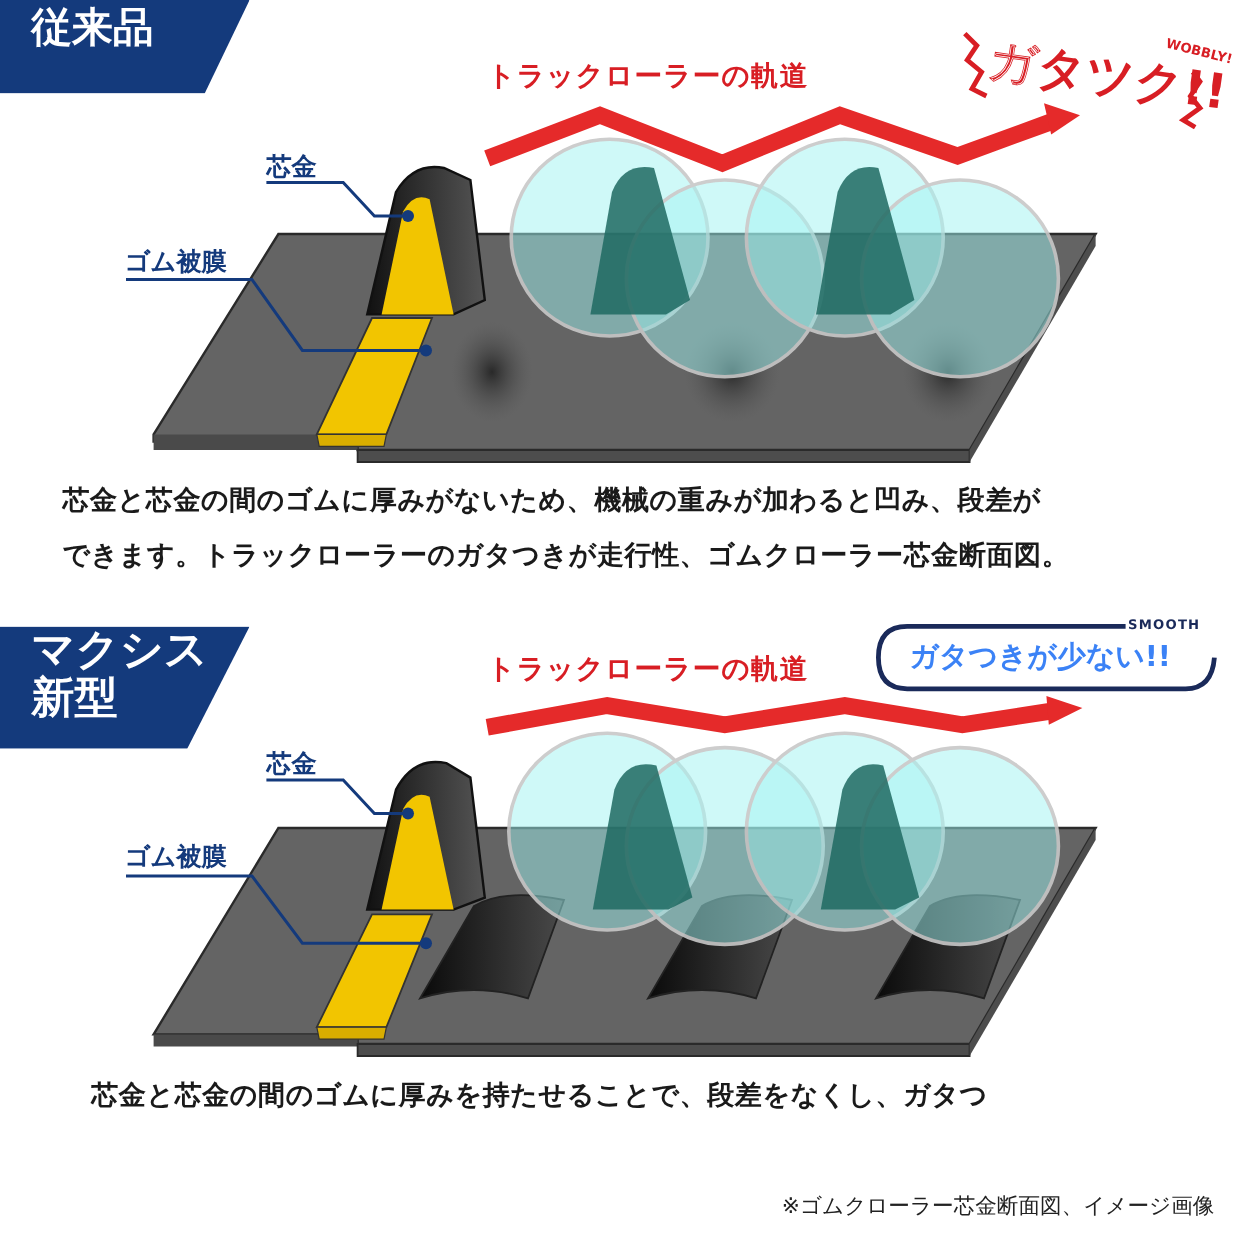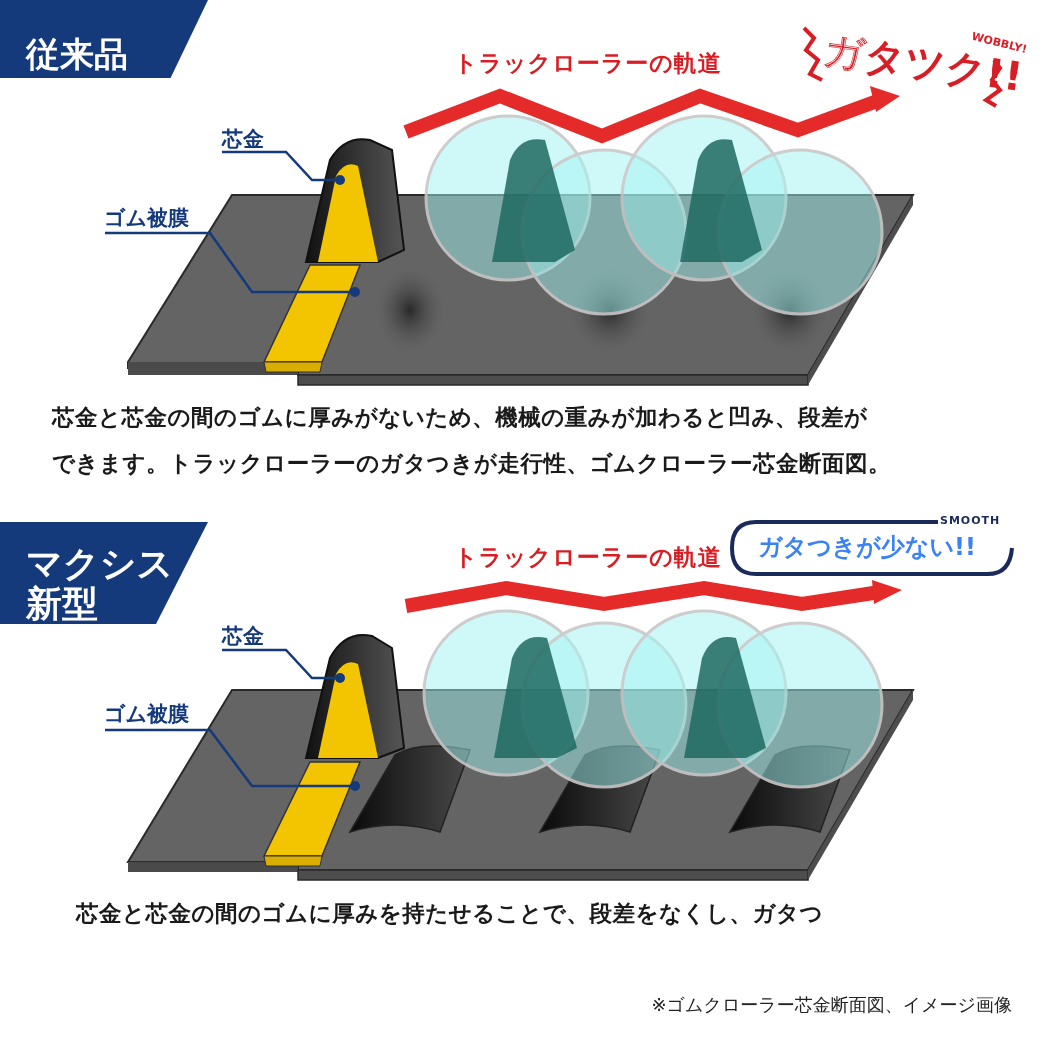--- a/index.html
+++ b/index.html
@@ -1,23 +1,23 @@
 <!DOCTYPE html>
 <html><head>
 <meta charset="utf-8">
 <style>
   html, body { margin:0; padding:0; background:#ffffff; }
   body { width:1040px; height:1040px; position:relative; overflow:hidden;
          font-family:"DejaVu Sans", "Liberation Sans", sans-serif; }
   .section-badge { position:absolute; left:0; background:#143a7c; color:#fff;
-         font-weight:bold; display:flex; flex-direction:column; justify-content:flex-end;
+         font-weight:bold; display:flex; flex-direction:column; justify-content:flex-start;
          padding-left:26px; box-sizing:border-box; }
   .badge-top { top:0; width:208px; height:78px; clip-path:polygon(0 0,100% 0,82% 100%,0 100%); font-size:34px; }
   .badge-bot { top:522px; width:208px; height:102px; clip-path:polygon(0 0,100% 0,75% 100%,0 100%); font-size:36px; line-height:40px; }
-  .trajectory-label { position:absolute; color:#d81e24; font-weight:bold; font-size:23px; letter-spacing:1px;margin-left:48px; }
+  .trajectory-label { position:absolute; color:#d81e24; font-weight:bold; font-size:23px; letter-spacing:1px; }
   .part-label { position:absolute; color:#143a7c; font-weight:bold; font-size:21px; }
   .desc { position:absolute; color:#1a1a1a; font-weight:bold; font-size:22.5px; line-height:46px; letter-spacing:0.5px; }
   .footnote { position:absolute; right:28px; top:993px; font-size:18px; color:#222; }
   svg.diagram { position:absolute; left:0; }
   .smooth-pill { position:absolute; left:726px; top:518px; width:290px; height:60px; }
   .smooth-text { position:absolute; left:758px; top:531px; color:#3b82f6; font-weight:bold; font-size:24px; }
   .smooth-en { position:absolute; left:940px; top:514px; color:#1a2a5a; font-weight:bold; font-size:11px; letter-spacing:1px; }
   .gatatsuku { position:absolute; left:800px; top:8px; width:240px; height:100px; }
 </style>
 </head>

